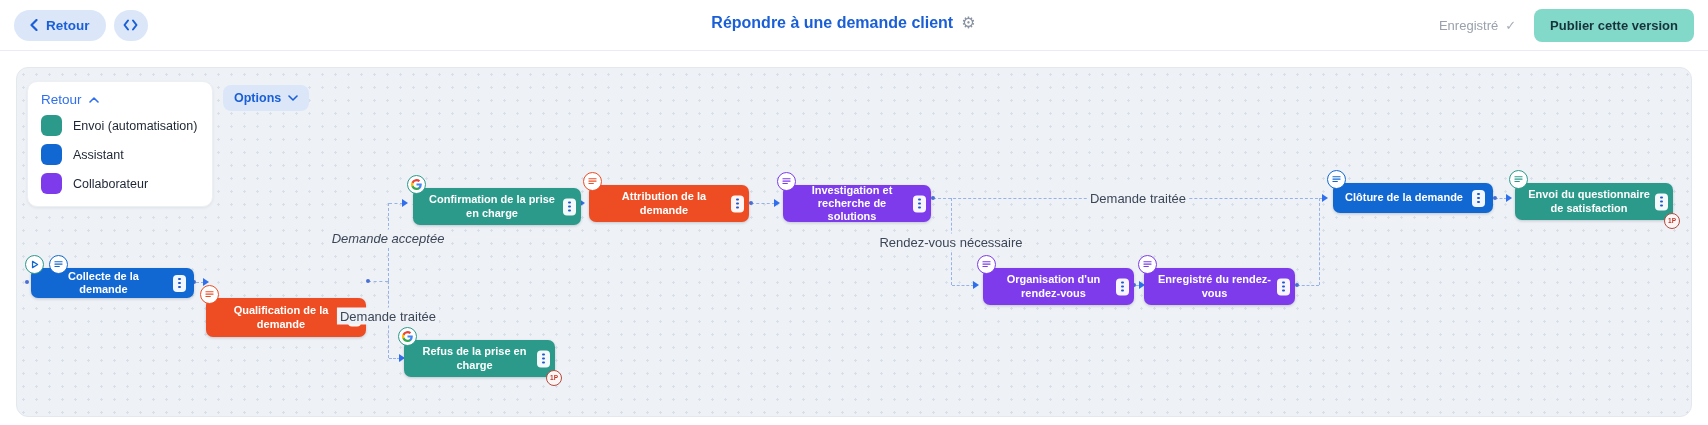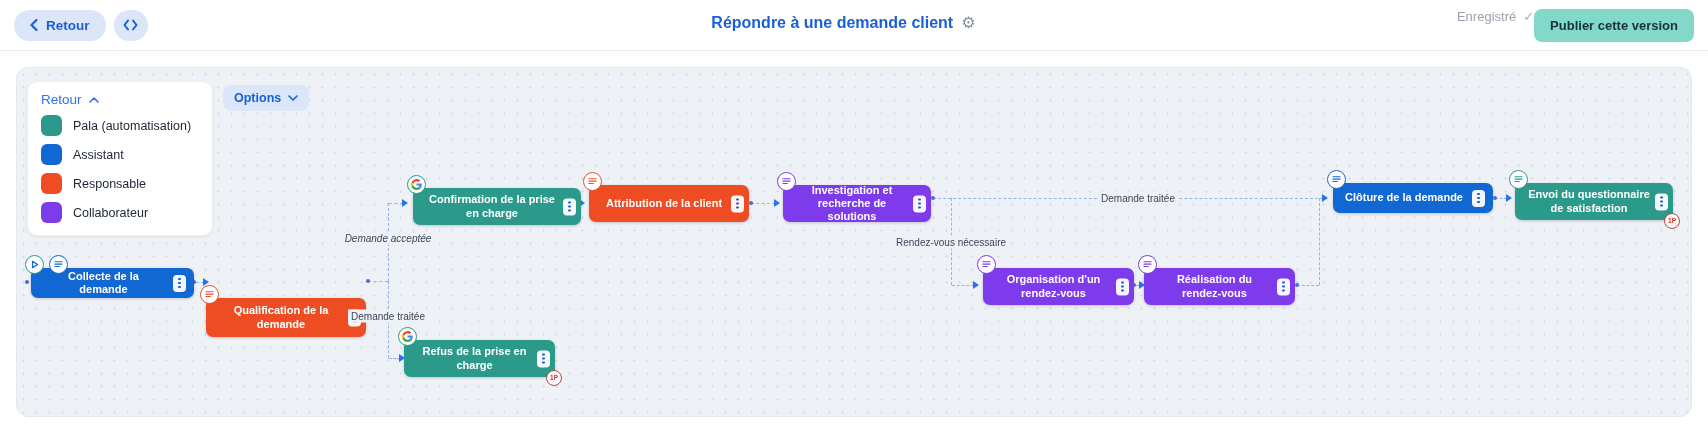--- a/index.html
+++ b/index.html
@@ -12,21 +12,21 @@
   .topbar-left { display:flex; align-items:center; gap:8px; }
   .pill-btn { display:flex; align-items:center; gap:8px; background:#dbe7f8; color:#1a5fd7;
               font-weight:bold; font-size:13.5px; border:none; border-radius:16px;
               padding:0 16px; height:31px; cursor:pointer; }
   .icon-btn { width:34px; height:31px; border-radius:16px; background:#dbe7f8; border:none;
               display:flex; align-items:center; justify-content:center; cursor:pointer; }
   .title-wrap { position:absolute; left:50%; top:0; height:45px; transform:translateX(-54%);
                 display:flex; align-items:center; gap:8px;text-align:right; }
   .page-title { color:#1a5fd7; font-weight:bold; font-size:16px; white-space:nowrap; }
   .gear { color:#8a93a1; font-size:16px; line-height:1; cursor:pointer; }
-  .topbar-right { margin-left:auto; display:flex; align-items:flex-start; }
+  .topbar-right { margin-left:auto; display:flex; align-items:center; gap:18px; }
   .saved { color:#9aa1ac; font-size:13px; display:flex; align-items:center; gap:7px; }
   .saved .check { font-size:13px; color:#a6adb8; }
   .publish-btn { background:#82d8c9; color:#17323b; border:none; border-radius:8px;
                  font-weight:bold; font-size:13px; height:33px; padding:0 16px; cursor:pointer; }
 
   
   .canvas { position:absolute; left:16px; top:67px; width:1676px; height:350px;
             background:#eef2f7; border:1px solid #e3e8ef; border-radius:12px;
             background-image:radial-gradient(circle,#d9dfe9 1.1px,rgba(0,0,0,0) 1.2px);
             background-size:13px 13px; overflow:hidden; }
@@ -63,21 +63,21 @@
   .node-badge { position:absolute; right:-7px; bottom:-9px; width:16px; height:16px;
                 border-radius:50%; background:#fcf7f6; border:1.5px solid #b44b3e;
                 color:#c03a2b; font-size:6.5px; font-weight:bold; display:flex;
                 align-items:center; justify-content:center; z-index:4; }
 
   .edge-seg-h { position:absolute; height:0; border-top:1.5px dashed #97b2e9; z-index:1; }
   .edge-seg-v { position:absolute; width:0; border-left:1.5px dashed #97b2e9; z-index:1; }
   .edge-arrow { position:absolute; width:0; height:0; border-left:6px solid #2f6fed;
                 border-top:4px solid rgba(0,0,0,0); border-bottom:4px solid rgba(0,0,0,0); z-index:1; }
   .edge-dot { position:absolute; width:4px; height:4px; border-radius:50%; background:#4a6fd4; z-index:1; }
-  .edge-label { position:absolute; transform:translate(-50%,-50%); font-size:10px; color:#3c4656;
+  .edge-label { position:absolute; transform:translate(-50%,-50%); font-size:13px; color:#3c4656;
                 background:#eef2f7; padding:1px 3px; white-space:nowrap; z-index:3; }
 </style>
 </head>
 <body>
 
 <div class="topbar">
   <div class="topbar-left">
     <button class="pill-btn">
       <svg width="8" height="12" viewBox="0 0 8 12">
         <polyline points="6.5,1 1.5,6 6.5,11" fill="none" stroke="#1a5fd7" stroke-width="2.2" stroke-linecap="round" stroke-linejoin="round"></polyline>
@@ -111,29 +111,25 @@
   <div class="legend">
     <div class="legend-title">
       <span>Retour</span>
       <svg width="10" height="6" viewBox="0 0 10 6">
         <polyline points="1,5 5,1 9,5" fill="none" stroke="#2f6fed" stroke-width="1.6" stroke-linecap="round" stroke-linejoin="round"></polyline>
       </svg>
     </div>
     <div id="legend-rows">
         <div class="legend-row">
           <span class="swatch" style="background: rgb(43, 154, 139);"></span>
-          <span class="legend-label">Pala (automatisation)</span>
+          <span class="legend-label">Envoi (automatisation)</span>
         </div>
         <div class="legend-row">
           <span class="swatch" style="background: rgb(18, 104, 211);"></span>
           <span class="legend-label">Assistant</span>
-        </div>
-        <div class="legend-row">
-          <span class="swatch" style="background: rgb(238, 77, 35);"></span>
-          <span class="legend-label">Responsable</span>
         </div>
         <div class="legend-row">
           <span class="swatch" style="background: rgb(125, 59, 236);"></span>
           <span class="legend-label">Collaborateur</span>
         </div>
       </div>
   </div>
 
   <button class="options-btn">
     <span>Options</span>
@@ -259,21 +255,21 @@
       <div class="node two-line" style="left: 572px; top: 117px; width: 160px; height: 37px; background: rgb(238, 77, 35);">
         <div class="node-icons">
           <span class="icon-circle" style="border-color: rgb(238, 77, 35);">
             <svg width="11" height="11" viewBox="0 0 14 14">
               <line x1="2.5" y1="3.5" x2="11.5" y2="3.5" stroke="#ee4d23" stroke-width="1.5" stroke-linecap="round"></line>
               <line x1="2.5" y1="6.5" x2="11.5" y2="6.5" stroke="#ee4d23" stroke-width="1.5" stroke-linecap="round"></line>
               <line x1="2.5" y1="9.5" x2="8" y2="9.5" stroke="#ee4d23" stroke-width="1.5" stroke-linecap="round"></line>
             </svg>
           </span>
         </div>
-        <span class="node-label">Attribution de la client</span>
+        <span class="node-label">Attribution de la demande</span>
         <div class="kebab abs">
           <i></i>
           <i></i>
           <i></i>
         </div>
       </div>
       <div class="node two-line" style="left: 766px; top: 117px; width: 148px; height: 37px; background: rgb(125, 59, 236);">
         <div class="node-icons">
           <span class="icon-circle" style="border-color: rgb(125, 59, 236);">
             <svg width="11" height="11" viewBox="0 0 14 14">
@@ -310,21 +306,21 @@
       <div class="node two-line" style="left: 1127px; top: 200px; width: 151px; height: 37px; background: rgb(125, 59, 236);">
         <div class="node-icons">
           <span class="icon-circle" style="border-color: rgb(125, 59, 236);">
             <svg width="11" height="11" viewBox="0 0 14 14">
               <line x1="2.5" y1="3.5" x2="11.5" y2="3.5" stroke="#7d3bec" stroke-width="1.5" stroke-linecap="round"></line>
               <line x1="2.5" y1="6.5" x2="11.5" y2="6.5" stroke="#7d3bec" stroke-width="1.5" stroke-linecap="round"></line>
               <line x1="2.5" y1="9.5" x2="8" y2="9.5" stroke="#7d3bec" stroke-width="1.5" stroke-linecap="round"></line>
             </svg>
           </span>
         </div>
-        <span class="node-label">Réalisation du rendez-vous</span>
+        <span class="node-label">Enregistré du rendez-vous</span>
         <div class="kebab abs">
           <i></i>
           <i></i>
           <i></i>
         </div>
       </div>
       <div class="node one-line" style="left: 1316px; top: 115px; width: 160px; height: 30px; background: rgb(18, 104, 211);">
         <div class="node-icons">
           <span class="icon-circle" style="border-color: rgb(18, 104, 211);">
             <svg width="11" height="11" viewBox="0 0 14 14">

